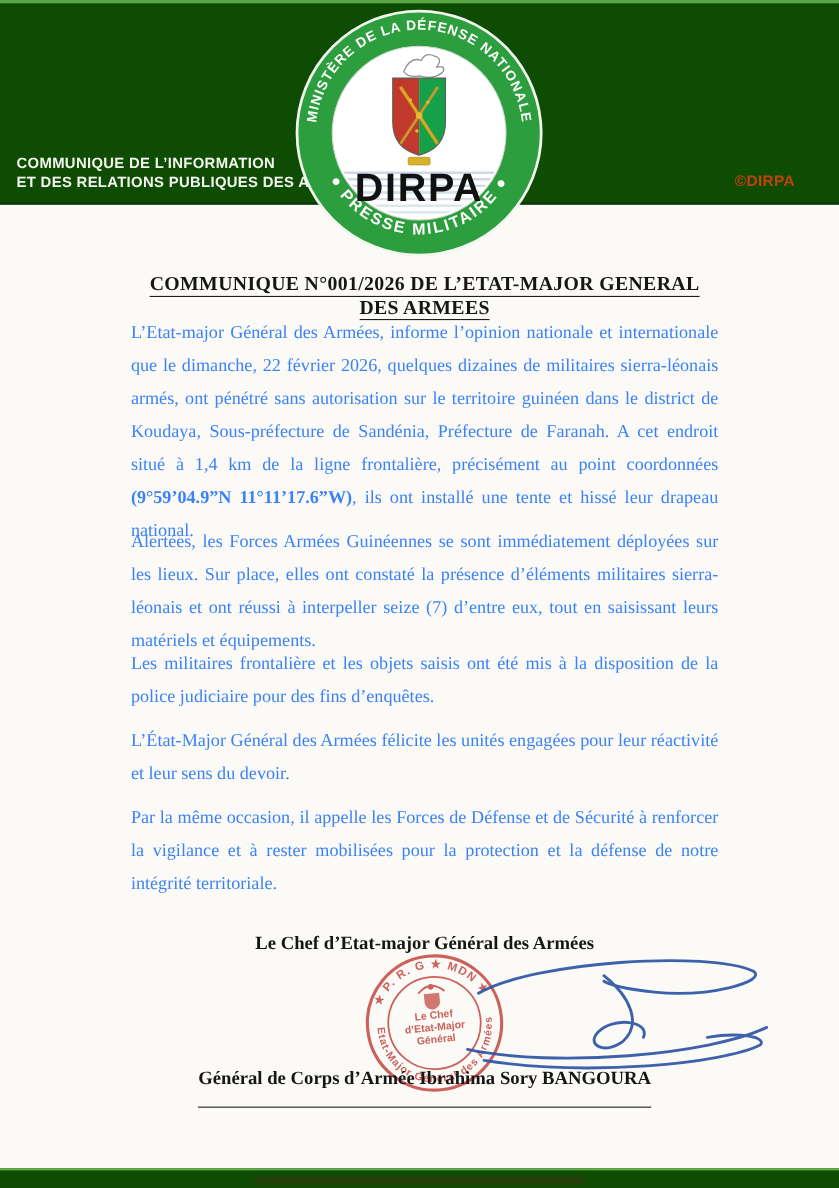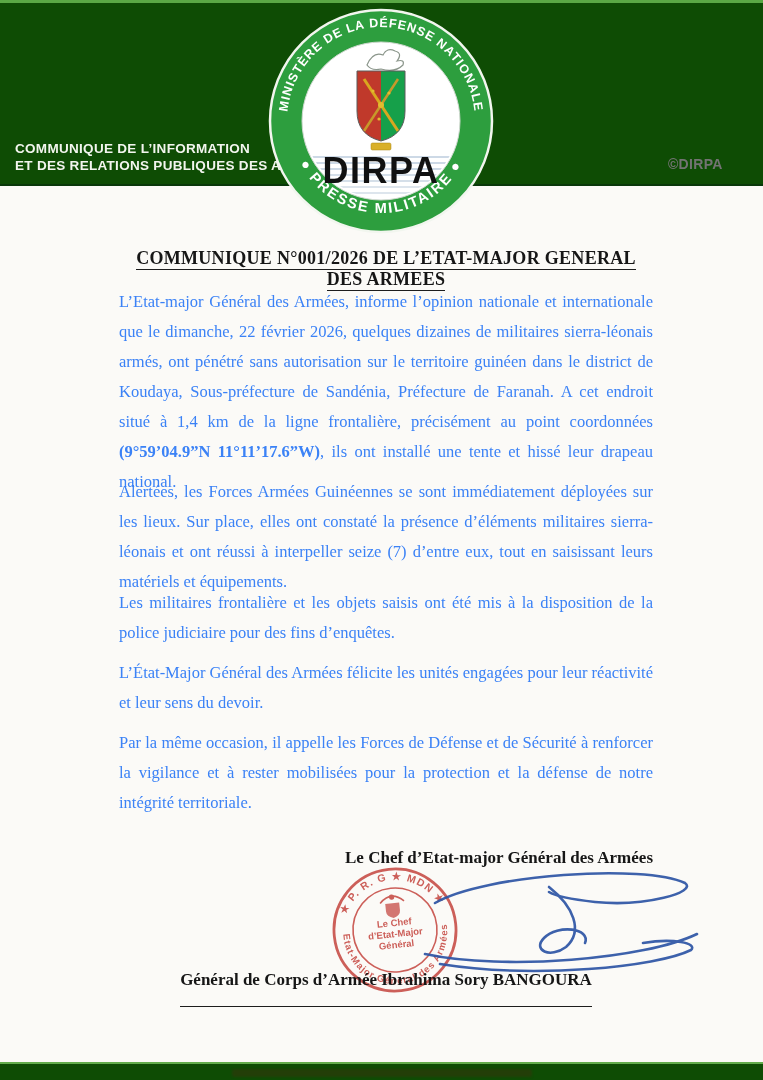--- a/index.html
+++ b/index.html
@@ -19,21 +19,21 @@
   }
   .dept-label {
     position:absolute; left:15px; top:140px;
     font-family:"Liberation Sans", sans-serif;
     color:#f2f5ee; font-size:13.5px; font-weight:600;
     line-height:17px; letter-spacing:0.3px;
   }
   .copyright-label {
     position:absolute; left:668px; top:156px;
     font-family:"Liberation Sans", sans-serif;
-    color:#737373; font-size:14px; font-weight:700; letter-spacing:0.3px;text-align:right;
+    color:#c2410c; font-size:14px; font-weight:700; letter-spacing:0.3px;text-align:right;
   }
 
   
   .seal-wrap { position:absolute; left:267px; top:7px; width:228px; height:228px; }
 
   
   .doc-title {
     position:absolute; left:119px; top:248px; width:534px; text-align:center;
   }
   .doc-title span {
@@ -49,21 +49,21 @@
   .p3 { top:588px; }
   .p4 { top:658px; }
   .p5 { top:728px; }
   .bold-seg { font-weight:700; }
   .dateline {
     position:absolute; left:119px; top:808px; width:534px;
     text-align:center; font-size:16.5px;
   }
   .sig-role {
     position:absolute; left:119px; top:848px; width:534px;
-    text-align:right; font-size:17px; font-weight:700;
+    text-align:center; font-size:17px; font-weight:700;
   }
   .sig-name {
     position:absolute; left:119px; top:970px; width:534px;
     text-align:center; font-size:17px; font-weight:700; z-index:6;
   }
   .sig-name span { border-bottom:1.6px solid #1d1d1d; padding-bottom:17px; }
 
   .stamp-wrap { position:absolute; left:329px; top:866px; width:132px; height:128px; z-index:4; }
   .ink-wrap   { position:absolute; left:345px; top:858px; width:370px; height:122px; z-index:5; }
 

